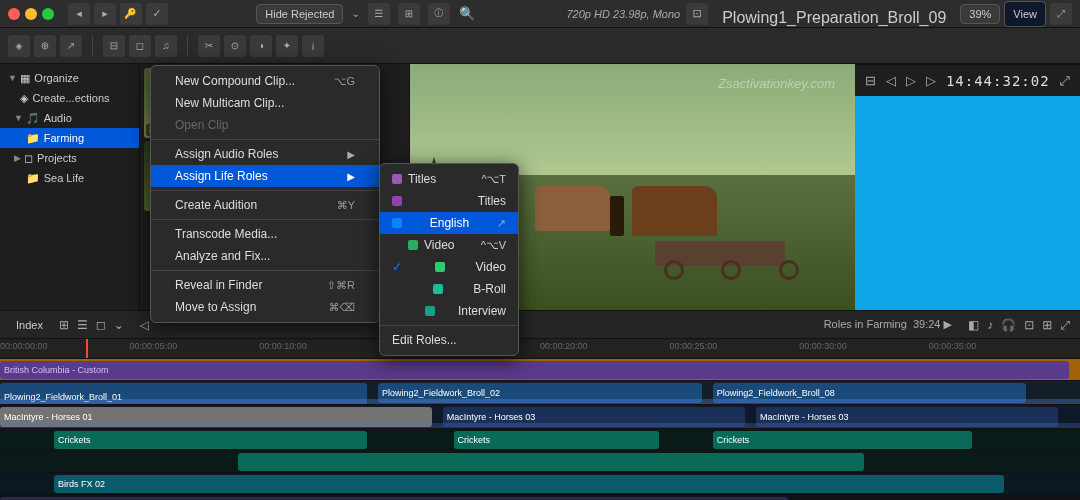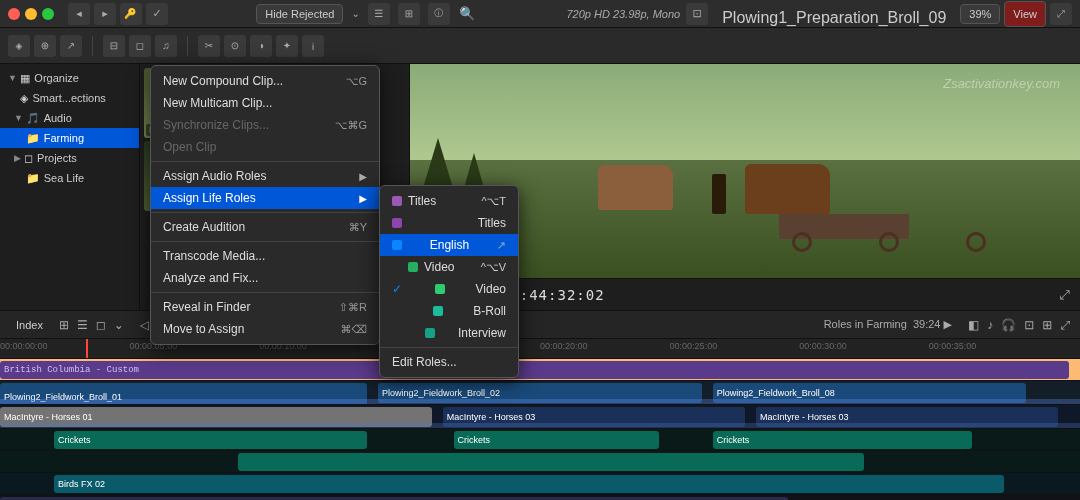--- a/index.html
+++ b/index.html
@@ -101,21 +101,21 @@
     .zoom-btn {
       background: #3a3a3a;
       border: 1px solid #555;
       border-radius: 4px;
       color: #ccc;
       padding: 3px 8px;
       font-size: 11px;
       cursor: pointer;
     }
     .view-btn {
-      background: #7f1d1d;
+      background: #0f172a;
       border: 1px solid #555;
       border-radius: 4px;
       color: #ccc;
       padding: 6px 8px;
       font-size: 11px;
       cursor: pointer;
     }
 
     
     .main-area {
@@ -192,21 +192,20 @@
       height: 100%;
       background: linear-gradient(135deg, #3a3a2a 0%, #5a5a3a 50%, #2a3a2a 100%);
     }
 
     
     .preview-area {
       flex: 1;
       background: #0ea5e9;
       position: relative;
       display: flex;
-      flex-direction: column;
     }
     .preview-video {
       flex: 1;
       position: relative;
       overflow: hidden;
       background: #0a0a0a;
     }
     .watermark {
       position: absolute;
       top: 12px;
@@ -247,21 +246,21 @@
       border: 1px solid #555;
       border-radius: 6px;
       box-shadow: 0 4px 20px rgba(0,0,0,0.7);
       z-index: 100;
       padding: 4px 0;
     }
     .menu-item {
       display: flex;
       align-items: center;
       justify-content: space-between;
-      padding: 4px 12px;
+      padding: 4px 24px;
       font-size: 12px;
       color: #ddd;
       cursor: pointer;
       height: 22px;
     }
     .menu-item.highlighted { background: #0057d8; color: #fff; }
     .menu-item.disabled { color: #666; cursor: default; }
     .menu-item .shortcut { color: #999; font-size: 11px; }
     .menu-item.highlighted .shortcut { color: #ccc; }
     .menu-item .arrow-right { color: #aaa; font-size: 10px; }
@@ -482,21 +481,21 @@
 <div class="main-area">
 
   <div class="sidebar">
     <div class="sidebar-item">
       <span class="arrow">▼</span>
       <span class="folder-icon">▦</span>
       <span class="label">Organize</span>
     </div>
     <div class="sidebar-item" style="padding-left:20px;">
       <span class="folder-icon">◈</span>
-      <span class="label">Smart...ections</span>
+      <span class="label">Create...ections</span>
     </div>
     <div class="sidebar-item" style="padding-left:14px;">
       <span class="arrow">▼</span>
       <span class="folder-icon">🎵</span>
       <span class="label">Audio</span>
     </div>
     <div class="sidebar-item selected" style="padding-left:26px;">
       <span class="folder-icon">📁</span>
       <span class="label">Farming</span>
     </div>
@@ -561,24 +560,20 @@
   </div>
 </div>
 
 <div class="context-menu" style="top:65px; left:150px;">
   <div class="menu-item">
     <span>New Compound Clip...</span>
     <span class="shortcut">⌥G</span>
   </div>
   <div class="menu-item">
     <span>New Multicam Clip...</span>
-  </div>
-  <div class="menu-item disabled">
-    <span>Synchronize Clips...</span>
-    <span class="shortcut">⌥⌘G</span>
   </div>
   <div class="menu-item disabled">
     <span>Open Clip</span>
   </div>
   <div class="menu-separator"></div>
   <div class="menu-item">
     <span>Assign Audio Roles</span>
     <span class="arrow-right">▶</span>
   </div>
   <div class="menu-item highlighted" style="position:relative;">
@@ -685,21 +680,21 @@
     <span class="ruler-tick" style="left:24%;">00:00:10:00</span>
     <span class="ruler-tick" style="left:36%;">00:00:15:00</span>
     <span class="ruler-tick" style="left:50%;">00:00:20:00</span>
     <span class="ruler-tick" style="left:62%;">00:00:25:00</span>
     <span class="ruler-tick" style="left:74%;">00:00:30:00</span>
     <span class="ruler-tick" style="left:86%;">00:00:35:00</span>
   </div>
 
   <div class="track-container" style="height:calc(100% - 48px);">
 
-    <div class="track" style="height:22px;background:#fdba74;font-family:Liberation Mono, monospace;">
+    <div class="track" style="height:22px;background:#a16207;">
       <div class="track-content">
         <div class="clip-block" style="left:0;width:99%;background:#5a3a8a;color:#d0c0f0;font-size:9px;height:18px;top:2px;">
           <span>British Columbia - Custom</span>
         </div>
       </div>
     </div>
 
     <div class="track" style="height:24px;background:#141e28;">
       <div class="track-content">
         <div class="clip-block" style="left:0%;width:34%;background:#1a4a7a;height:28px;top:2px;">

